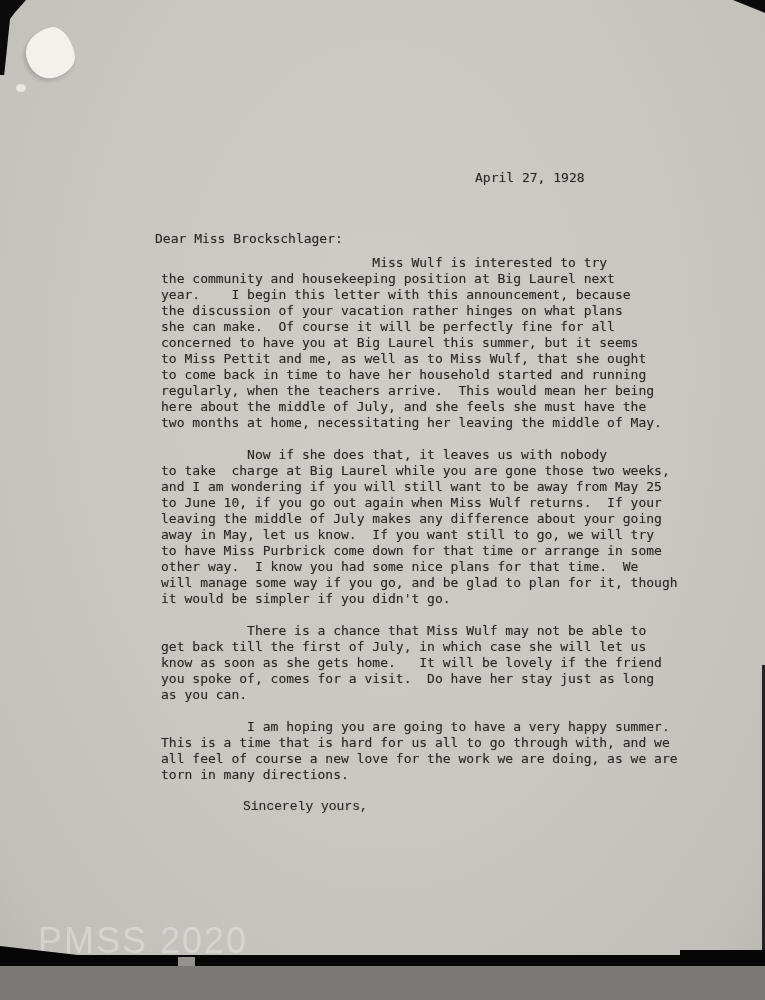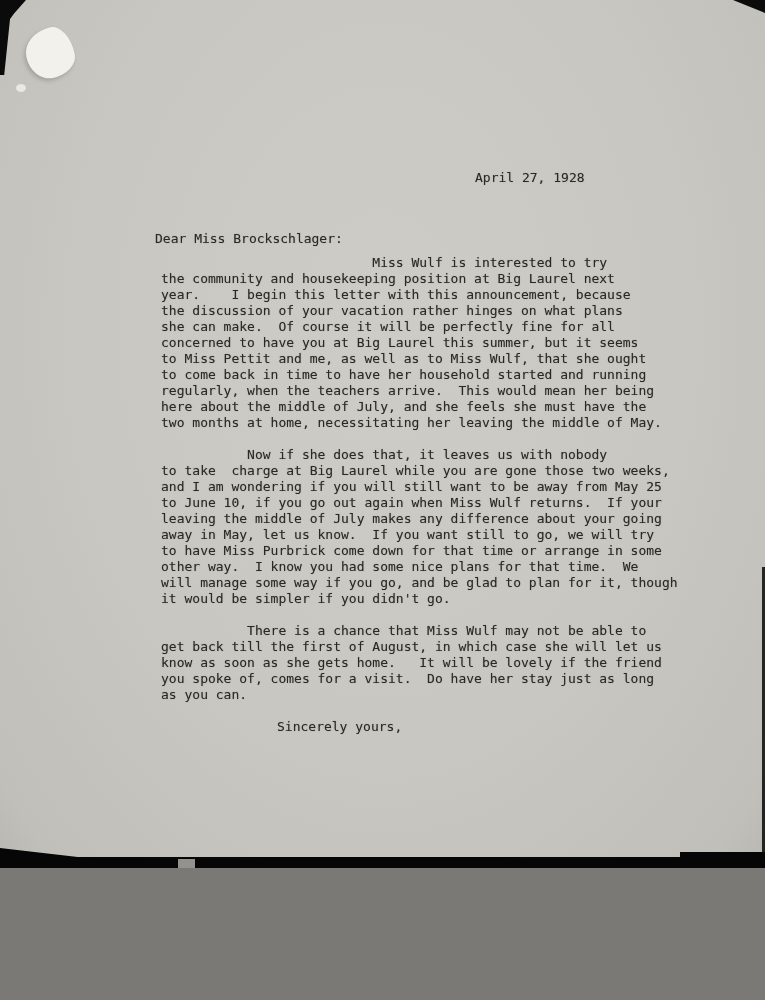--- a/index.html
+++ b/index.html
@@ -3,21 +3,21 @@
 <meta charset="utf-8">
 <style>
   html, body {
     margin: 0;
     padding: 0;
     background: #7a7975;
   }
   .page {
     position: relative;
     width: 765px;
-    height: 868px;
+    height: 966px;
     overflow: hidden;
     background:
       radial-gradient(ellipse at 50% 38%, #cdccc7 0%, #c8c7c2 55%, #c0bfba 92%, #b8b7b2 100%);
     font-family: "DejaVu Sans Mono", "Liberation Mono", monospace;
     color: #2b2925;
   }
   .typed {
     white-space: pre;
     font-size: 13px;
     line-height: 16px;
@@ -38,21 +38,22 @@
   .letter-body {
     position: absolute;
     left: 161px;
     top: 255px;
     width: 560px;
   }
   .para {
     margin: 0 0 16px 0;
   }
   .closing-line {
-    margin-left: 116px;
+    margin-left: 82px;
+    font-family: Liberation Mono, monospace;
   }
   .watermark {
     position: absolute;
     left: 38px;
     top: 912px;
     font-family: "Liberation Sans", sans-serif;
     font-size: 36px;
     letter-spacing: 2px;
     color: rgba(240, 239, 234, 0.42);
     margin-top: 8px;
@@ -133,24 +134,28 @@
 to take  charge at Big Laurel while you are gone those two weeks,
 and I am wondering if you will still want to be away from May 25
 to June 10, if you go out again when Miss Wulf returns.  If your
 leaving the middle of July makes any difference about your going
 away in May, let us know.  If you want still to go, we will try
 to have Miss Purbrick come down for that time or arrange in some
 other way.  I know you had some nice plans for that time.  We
 will manage some way if you go, and be glad to plan for it, though
 it would be simpler if you didn't go.</div>
     <div class="typed para">           There is a chance that Miss Wulf may not be able to
-get back till the first of August, in which case she will let us
+get back till the first of July, in which case she will let us
 know as soon as she gets home.   It will be lovely if the friend
 you spoke of, comes for a visit.  Do have her stay just as long
 as you can.</div>
+    <div class="typed para">           I am hoping you are going to have a very happy summer.
+This is a time that is hard for us all to go through with, and we
+all feel of course a new love for the work we are doing, as we are
+torn in many directions.</div>
     <div class="typed closing-line">Sincerely yours,</div>
   </div>
 
   <div class="watermark">PMSS 2020</div>
 
   <div class="artifact corner-top-left-black"></div>
   <div class="artifact edge-top-left-wedge"></div>
   <div class="artifact tear-white-spot"></div>
   <div class="artifact tear-white-speck"></div>
   <div class="artifact corner-top-right-black"></div>

